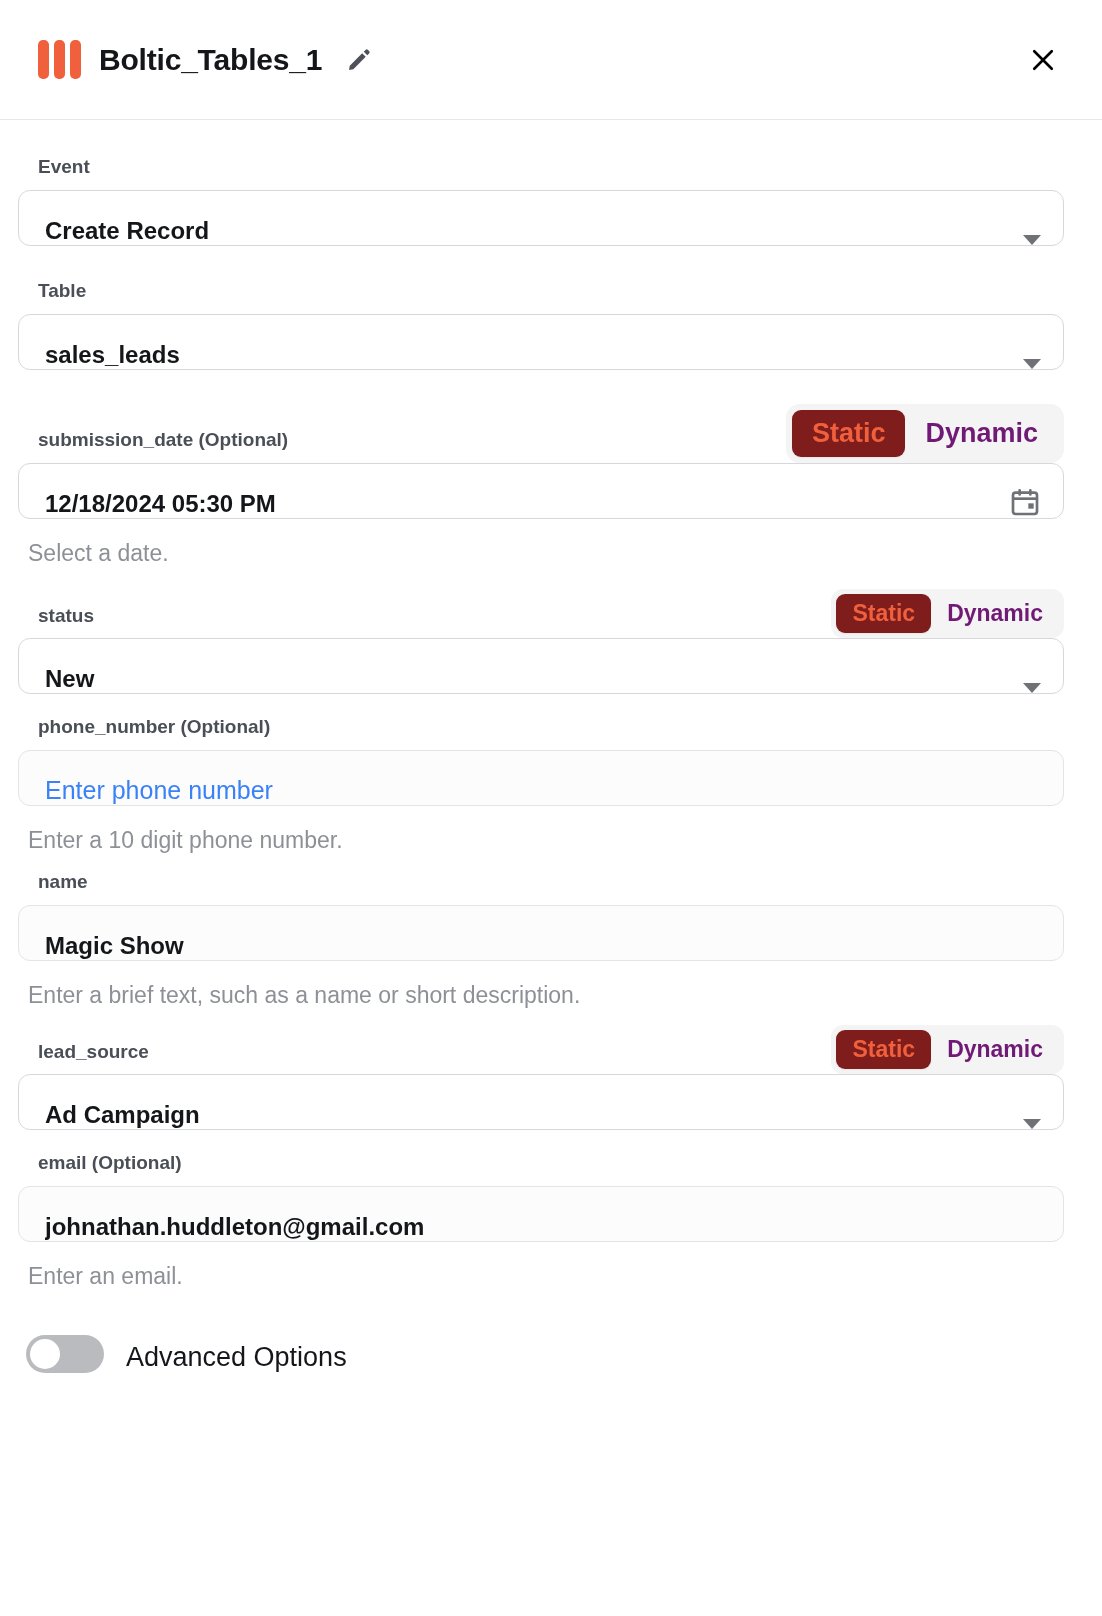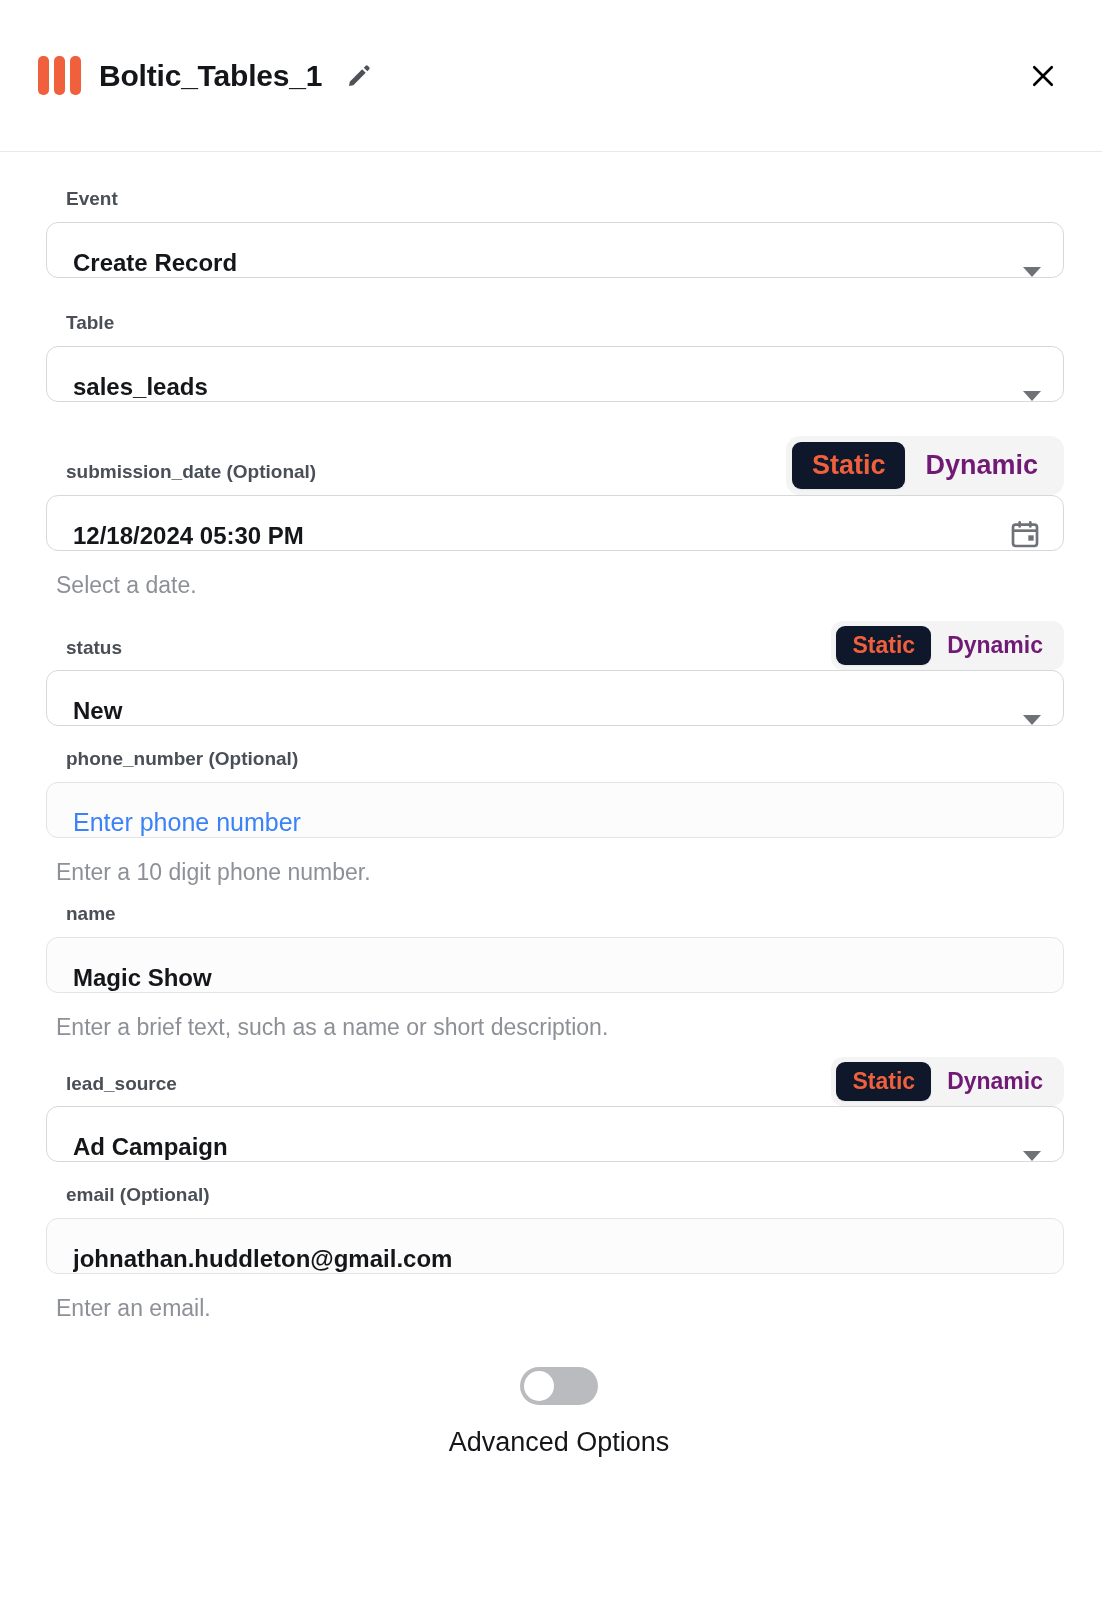--- a/index.html
+++ b/index.html
@@ -11,21 +11,21 @@
     height: 1616px;
     background: #ffffff;
     font-family: "Liberation Sans", sans-serif;
     -webkit-font-smoothing: antialiased;
     overflow: hidden;
   }
 
   
   .header {
     position: relative;
-    height: 152px;
+    height: 120px;
     border-bottom: 1px solid #e8e8e8;
     display: flex;
     align-items: center;
     padding: 0 38px 0 38px;
     box-sizing: border-box;
   }
   .brand {
     display: flex;
     align-items: center;
     gap: 18px;
@@ -66,21 +66,21 @@
     width: 34px;
     height: 34px;
     display: flex;
     align-items: center;
     justify-content: center;
     cursor: pointer;
   }
 
   
   .form {
-    padding: 36px 38px 0 46px;
+    padding: 36px 38px 0 18px;
     box-sizing: border-box;
   }
   .field {
     position: relative;
   }
   .field-label {
     font-size: 19px;
     font-weight: 700;
     color: #4a4f57;
     padding-left: 20px;
@@ -170,38 +170,37 @@
     font-weight: 700;
     color: #701a75;
     border-radius: 9px;
     display: flex;
     align-items: center;
     justify-content: center;
     cursor: pointer;
     white-space: nowrap;
   }
   .seg-opt.active {
-    background: #0f172a;
+    background: #7f1d1d;
     color: #f1603d;
     box-shadow: 0 1px 2px rgba(0,0,0,0.06);
   }
   
   .seg.lg { padding: 6px; border-radius: 14px; }
   .seg.lg .seg-opt { font-size: 27px; padding: 8px 20px; }
   
   .seg.sm .seg-opt { font-size: 23px; padding: 6px 16px; }
 
   
   .adv-row {
     display: flex;
-    align-items: center;
+    align-items: flex-end;
     gap: 22px;
     margin-top: 44px;
     padding-left: 8px;
-    flex-direction: column;
   }
   .switch {
     width: 78px;
     height: 38px;
     border-radius: 19px;
     background: #b9bbbe;
     position: relative;
     cursor: pointer;
     flex: 0 0 auto;
   }

